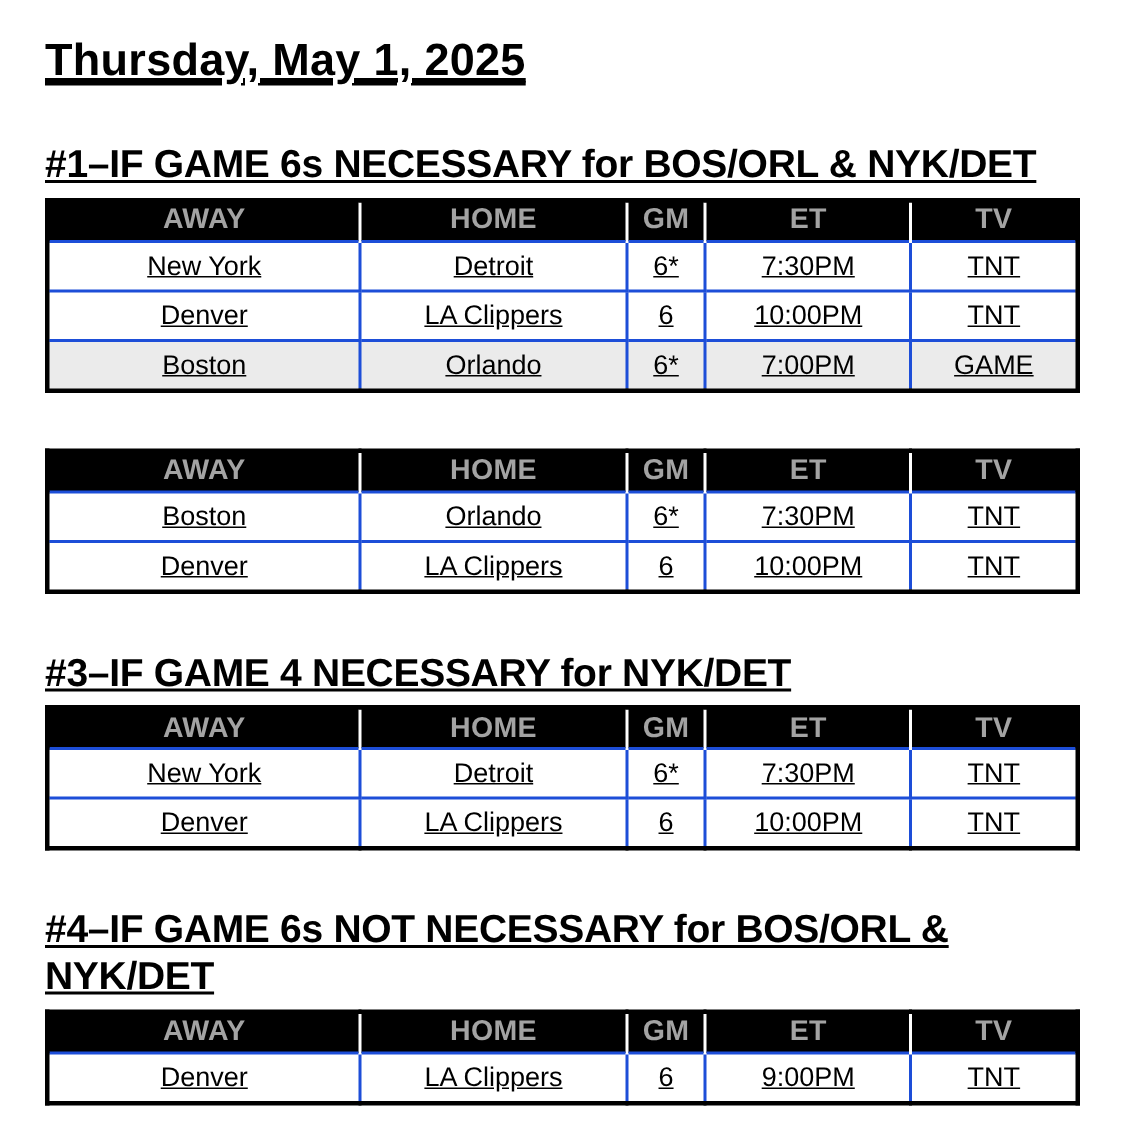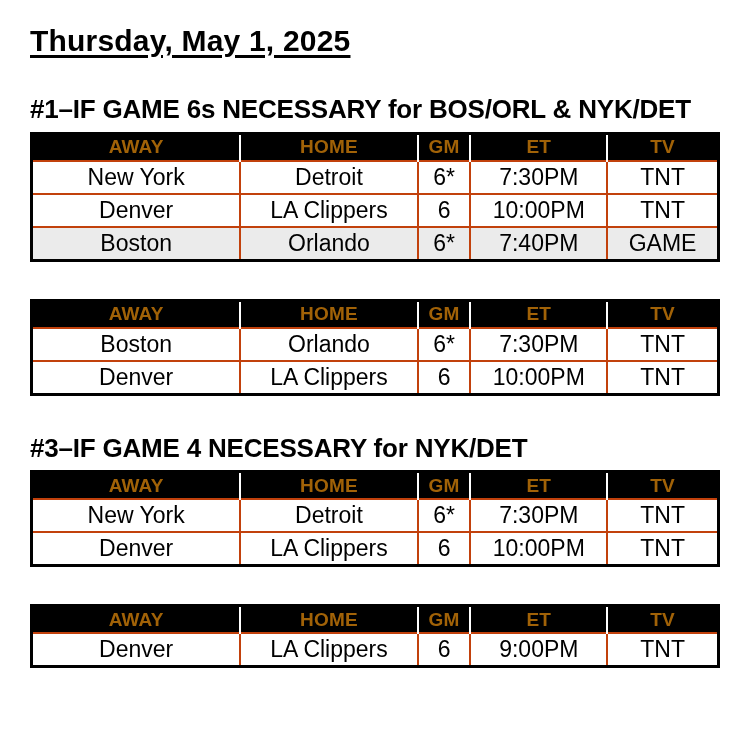--- a/index.html
+++ b/index.html
@@ -11,20 +11,21 @@
     overflow: hidden;
     font-family: "Liberation Sans", sans-serif;
     color: #000000;
     -webkit-font-smoothing: antialiased;
   }
   .page {
     box-sizing: border-box;
     width: 750px;
     height: 751px;
     padding: 24px 30px 0 30px;
+    text-decoration: underline;
   }
   .doc-title {
     font-size: 30px;
     font-weight: bold;
     letter-spacing: 0.2px;
     text-decoration: underline;
     text-decoration-thickness: 3px;
     text-underline-offset: 4px;
     margin: 0;
     line-height: 1.1;
@@ -39,33 +40,33 @@
     letter-spacing: -0.2px;
   }
   table.sched {
     width: 690px;
     border-collapse: collapse;
     border: 3px solid #000000;
     table-layout: fixed;
   }
   table.sched th {
     background: #000000;
-    color: #a16207;
+    color: #a3a3a3;
     font-size: 19px;
     font-weight: bold;
     height: 25px;
     padding: 0;
     text-align: center;
     border-left: 2px solid #ffffff;
     letter-spacing: 0.2px;
   }
   table.sched th:first-child { border-left: none; }
   table.sched td {
-    border: 2px solid #c2410c;
-    font-size: 23px;
+    border: 2px solid #1d4ed8;
+    font-size: 18px;
     font-weight: normal;
     height: 31px;
     padding: 0;
     text-align: center;
     vertical-align: middle;
     background: #ffffff;
   }
   table.sched tr.shaded td { background: #ebebeb; }
   col.c-away { width: 30.4%; }
   col.c-home { width: 25.8%; }
@@ -111,21 +112,21 @@
           <td>Denver</td>
           <td>LA Clippers</td>
           <td>6</td>
           <td>10:00PM</td>
           <td>TNT</td>
         </tr>
         <tr class="shaded">
           <td>Boston</td>
           <td>Orlando</td>
           <td>6*</td>
-          <td>7:40PM</td>
+          <td>7:00PM</td>
           <td>GAME</td>
         </tr>
       </tbody>
     </table>
   </div>
 
   <div class="section">
     <table class="sched">
       <colgroup>
           <col class="c-away">
@@ -194,20 +195,21 @@
           <td>LA Clippers</td>
           <td>6</td>
           <td>10:00PM</td>
           <td>TNT</td>
         </tr>
       </tbody>
     </table>
   </div>
 
   <div class="section">
+    <div class="section-heading">#4–IF GAME 6s NOT NECESSARY for BOS/ORL &amp; NYK/DET</div>
     <table class="sched">
       <colgroup>
           <col class="c-away">
           <col class="c-home">
           <col class="c-gm">
           <col class="c-et">
           <col class="c-tv">
         </colgroup>
       <thead>
         <tr>

